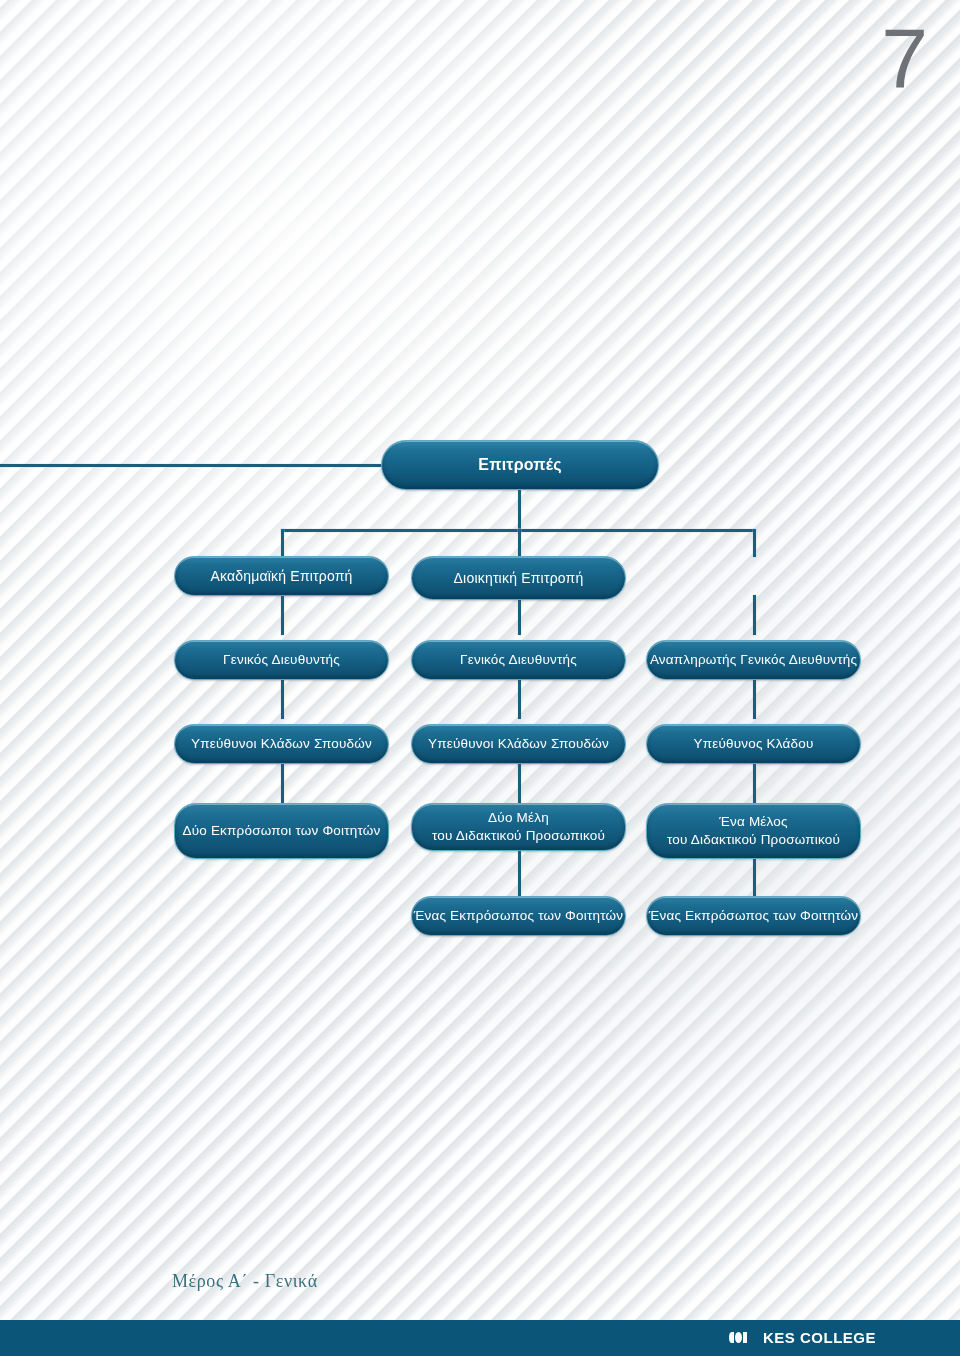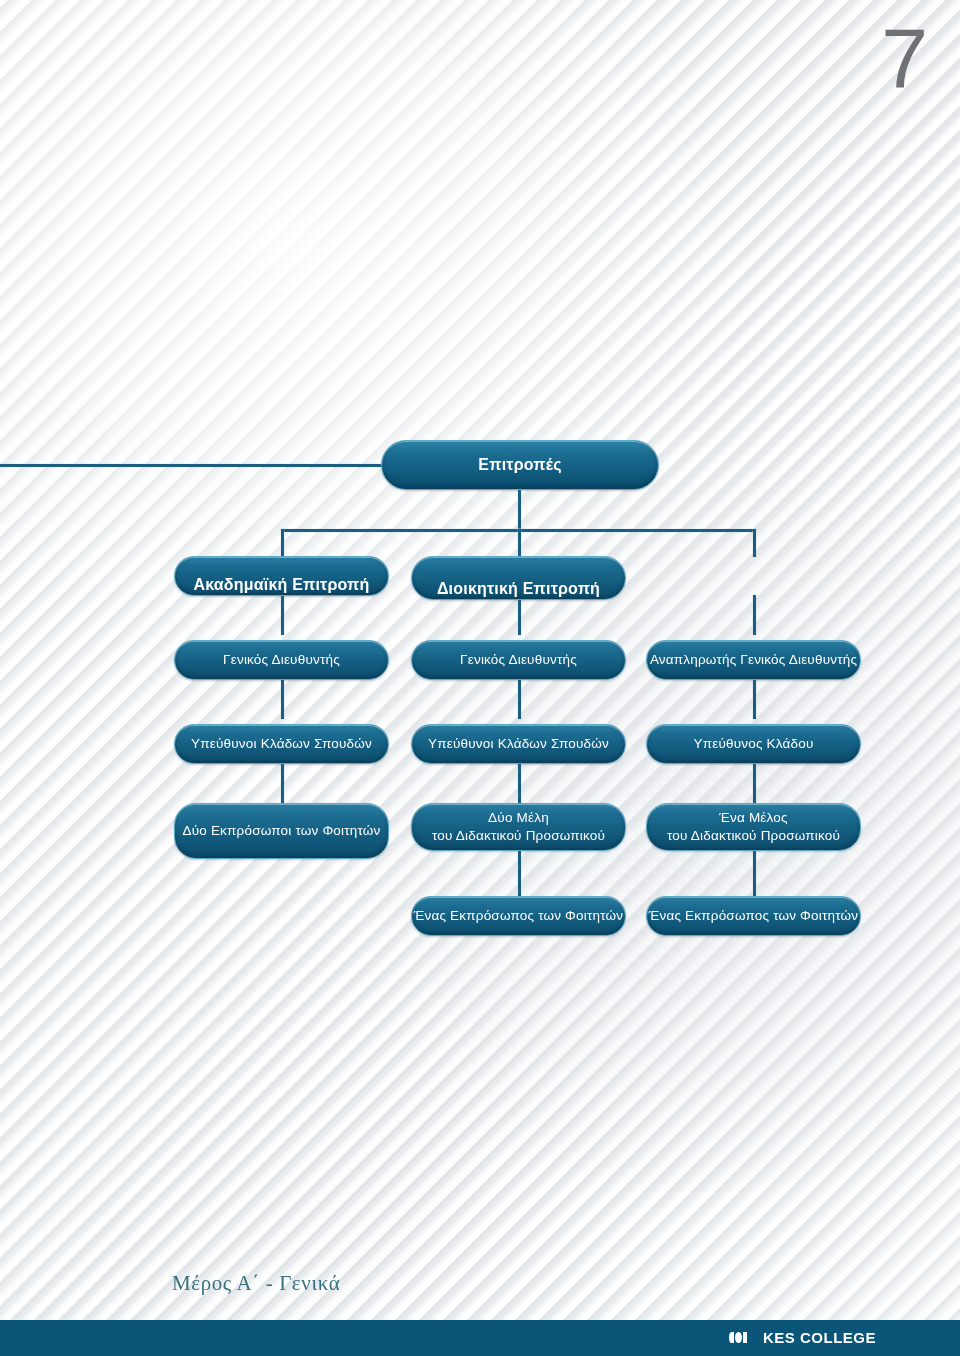--- a/index.html
+++ b/index.html
@@ -93,29 +93,29 @@
   }
   .node .lines { display: block; }
   .node .lines span { display: block; white-space: nowrap; }
 
   .node.title {
     border-radius: 26px;
     font-weight: bold;
     font-size: 16px;
     background: linear-gradient(180deg, #2e86aa 0%, #1e7095 20%, #125e82 60%, #0b4a69 100%);
   }
-  .node.bold { font-weight: bold; font-size: 16px; align-items: flex-end; }
+  .node.bold { font-weight: normal; font-size: 14px; }
 
   
   #footer-text {
     position: absolute;
     left: 172px;
     top: 1271px;
     font-family: "Liberation Serif", serif;
-    font-size: 21px;
+    font-size: 18px;
     color: #37707f;
     letter-spacing: 0.6px;
   }
 
   #bottom-bar {
     position: absolute;
     left: 0;
     top: 1320px;
     width: 960px;
     height: 36px;
@@ -237,21 +237,21 @@
     <span class="lines">
       <span>Δύο Εκπρόσωποι των Φοιτητών</span>
     </span>
   </div>
   <div class="node" style="left:411px; top:803px; width:215px; height:48px;">
     <span class="lines">
       <span>Δύο Μέλη</span>
       <span>του Διδακτικού Προσωπικού</span>
     </span>
   </div>
-  <div class="node" style="left:646px; top:803px; width:215px; height:48px;text-align:center;">
+  <div class="node" style="left:646px; top:803px; width:215px; height:56px;text-align:center;">
     <span class="lines">
       <span>Ένα Μέλος</span>
       <span>του Διδακτικού Προσωπικού</span>
     </span>
   </div>
 
   <div class="node" style="left:411px; top:896px; width:215px; height:40px;">
     <span class="lines">
       <span>Ένας Εκπρόσωπος των Φοιτητών</span>
     </span>

